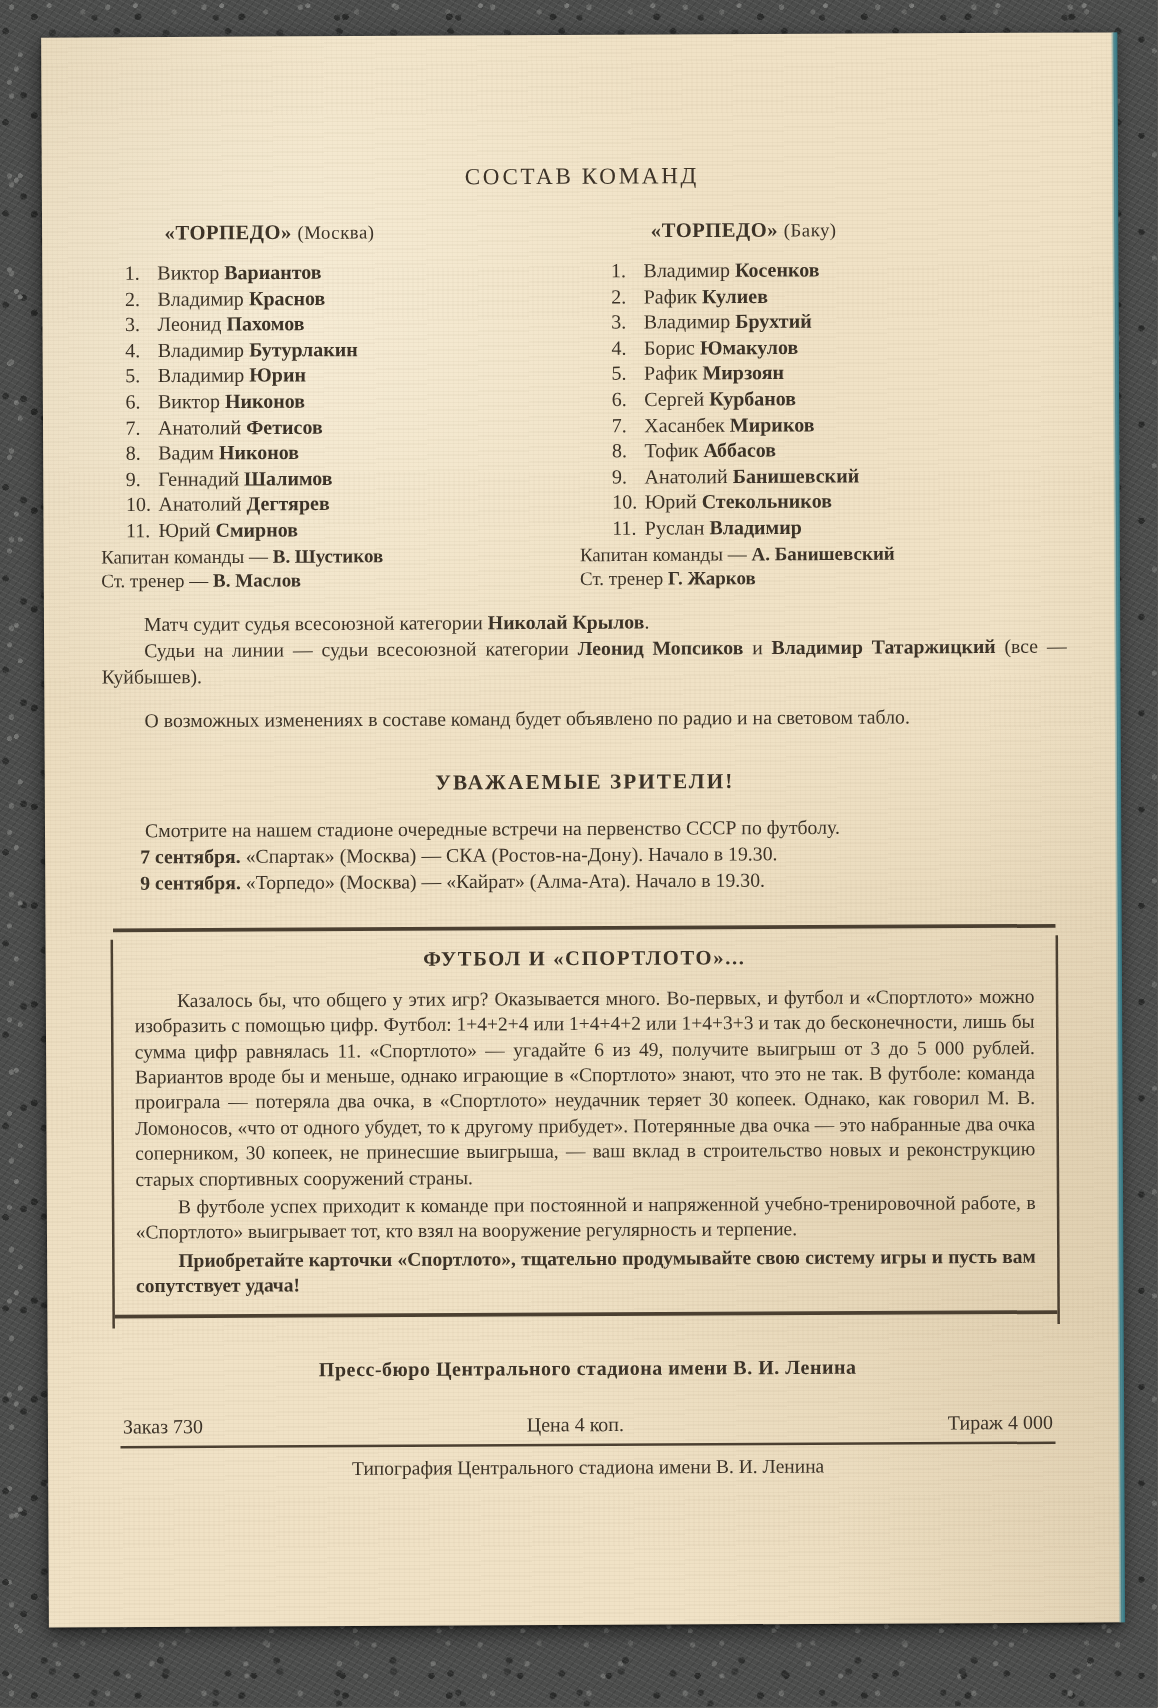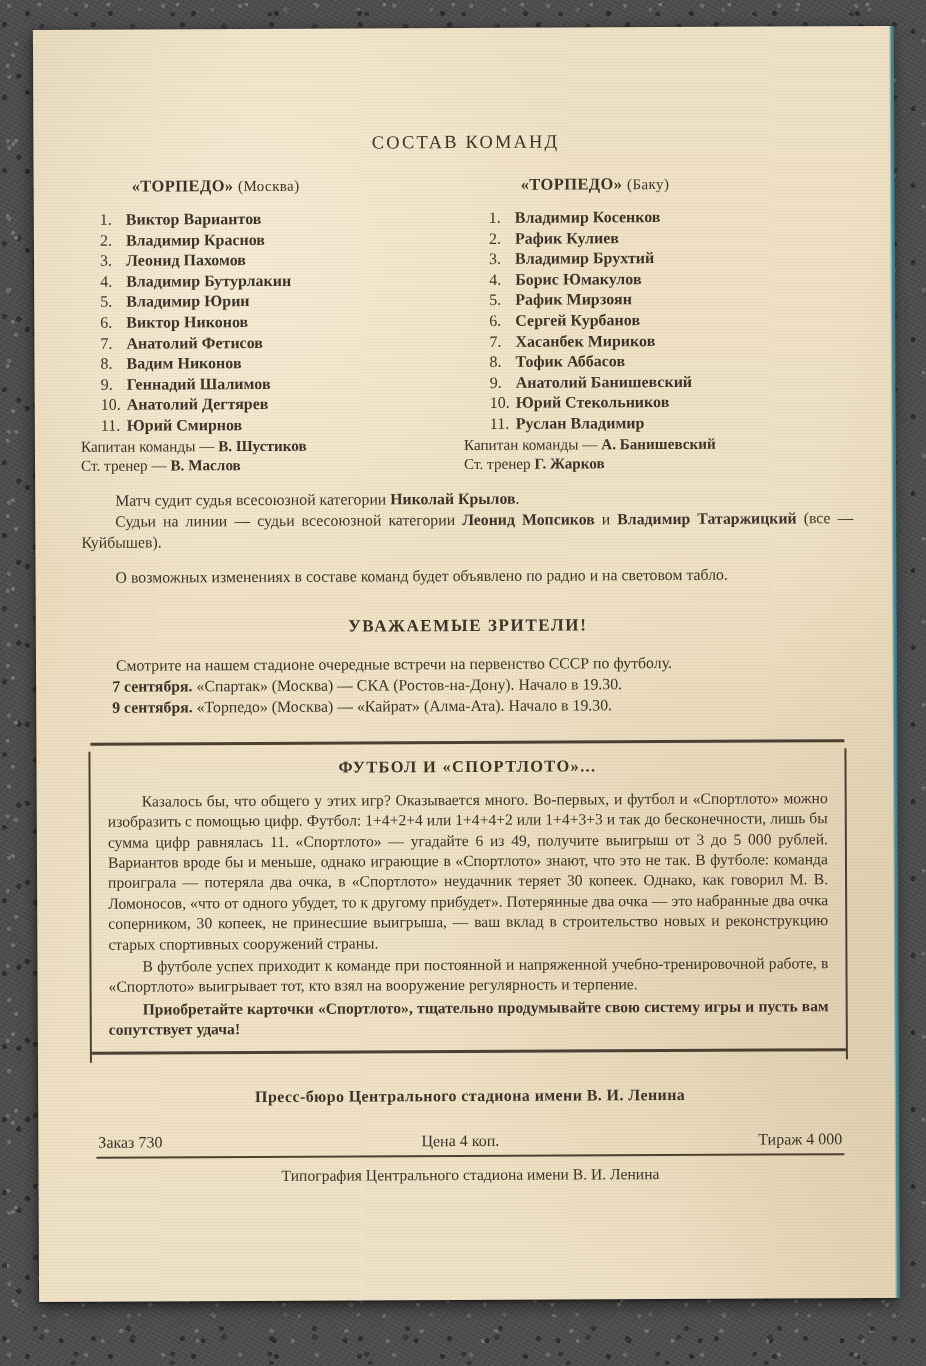--- a/index.html
+++ b/index.html
@@ -121,21 +121,21 @@
   .roster.left  { padding-left: 20px; }
   .roster.right { padding-left: 26px; }
 
   .player {
     font-size: 16px;
     line-height: 20.6px;
     white-space: nowrap;
   }
   .player .num  { display: inline-block; width: 26px; }
   .player .name { font-weight: bold; }
-  .player .fn   { font-weight: bold; text-align: right; }
+  .player .fn   { font-weight: normal; text-align: right; }
 
   .staff {
     font-size: 15.2px;
     line-height: 19.6px;
     white-space: nowrap;
     margin-left: -20px;
   }
   .roster.right .staff { margin-left: -26px; }
   .staff b { font-weight: bold; }
 

